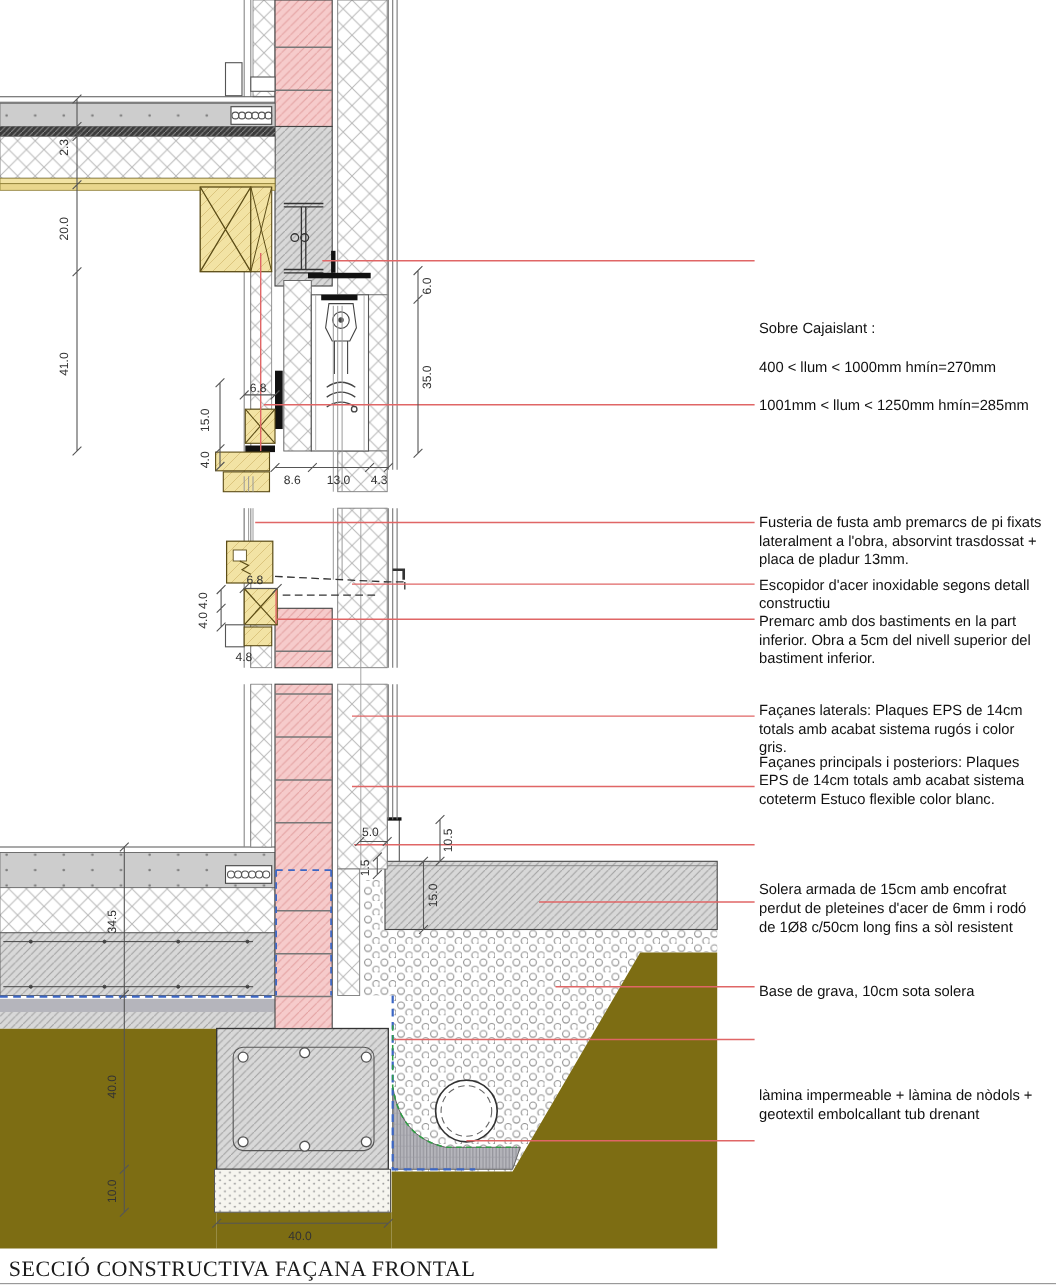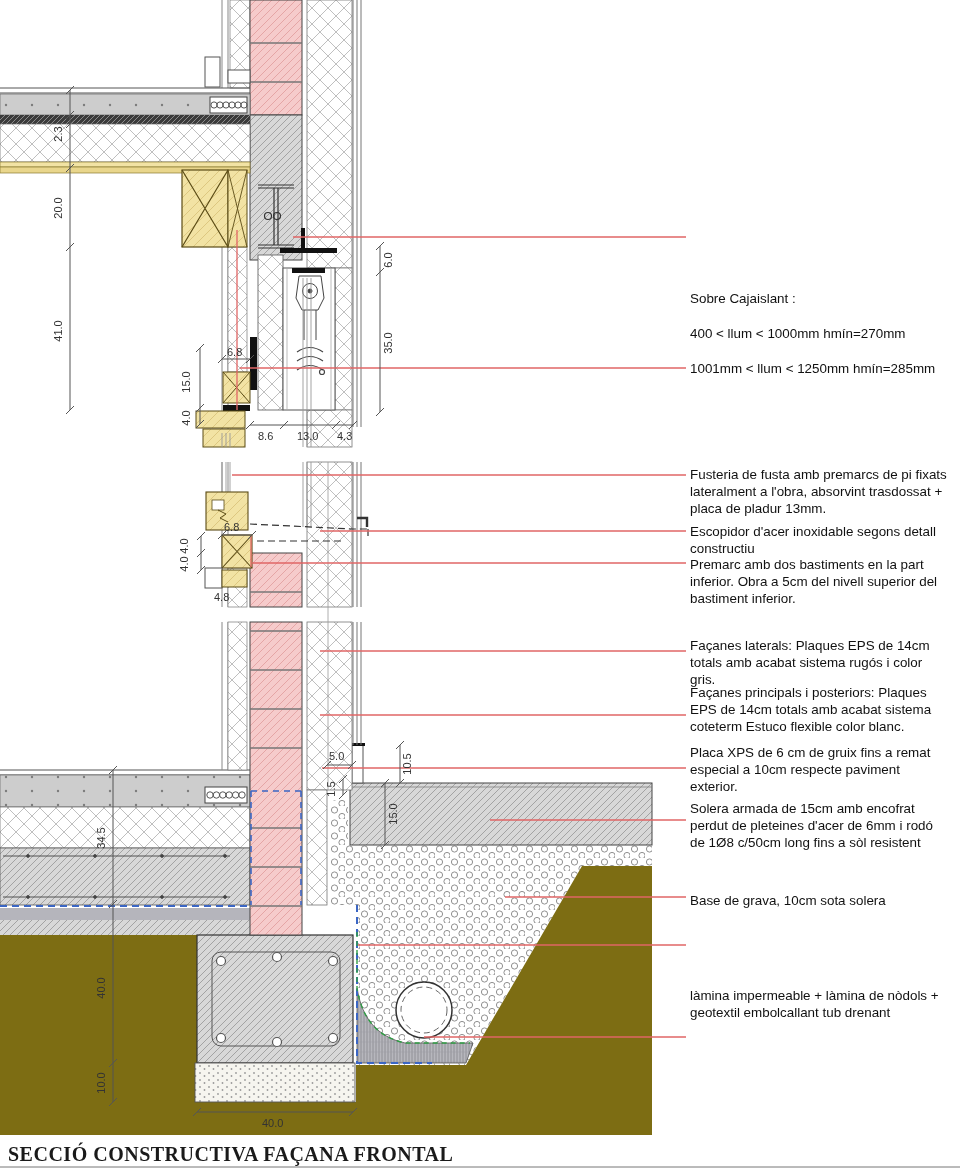--- a/index.html
+++ b/index.html
@@ -2,21 +2,21 @@
 <html><head>
 <meta charset="utf-8">
 <style>
   html,body{margin:0;padding:0;background:#fff;}
   .stage{position:relative;width:960px;height:1168px;background:#fff;overflow:hidden;
          font-family:"Liberation Sans",sans-serif;}
   .stage svg{position:absolute;left:0;top:0;}
   .ann{position:absolute;left:690px;width:268px;font-size:13.4px;line-height:17px;
        color:#111;white-space:pre-line;}
   .title{position:absolute;left:8px;top:1143px;font-family:"Liberation Serif",serif;
-         font-weight:bold;font-size:20px;letter-spacing:.5px;color:#1a1a1a;}
+         font-weight:normal;font-size:20px;letter-spacing:.5px;color:#1a1a1a;}
   .dim{font-size:11px;fill:#333;font-family:"Liberation Sans",sans-serif;}
 </style>
 </head>
 <body>
 
 <div class="stage">
 <svg width="960" height="1168" viewBox="0 0 960 1168">
   <defs>
     <pattern id="hatch" width="7" height="7" patternUnits="userSpaceOnUse">
       <rect width="7" height="7" fill="#d8d8d8"></rect>
@@ -315,23 +315,20 @@
 constructiu</div>
   <div class="ann" style="top:556px">Premarc amb dos bastiments en la part
 inferior. Obra a 5cm del nivell superior del
 bastiment inferior.</div>
   <div class="ann" style="top:637px">Façanes laterals:  Plaques EPS de 14cm
 totals amb acabat sistema rugós i color
 gris.</div>
   <div class="ann" style="top:684px">Façanes principals i posteriors:  Plaques
 EPS de 14cm totals amb acabat sistema
 coteterm Estuco flexible color blanc.</div>
-  <div class="ann" style="top:744px">Placa XPS de 6 cm de gruix fins a remat
-especial a 10cm respecte paviment
-exterior.</div>
   <div class="ann" style="top:800px">Solera armada de 15cm amb encofrat
 perdut de pleteines d'acer de 6mm i rodó
 de  1Ø8 c/50cm long fins a sòl resistent</div>
   <div class="ann" style="top:892px">Base de grava, 10cm sota solera</div>
   <div class="ann" style="top:987px">làmina impermeable + làmina de nòdols +
 geotextil embolcallant tub drenant</div>
 
   <div class="title">SECCIÓ CONSTRUCTIVA FAÇANA FRONTAL</div>
 </div>
 

